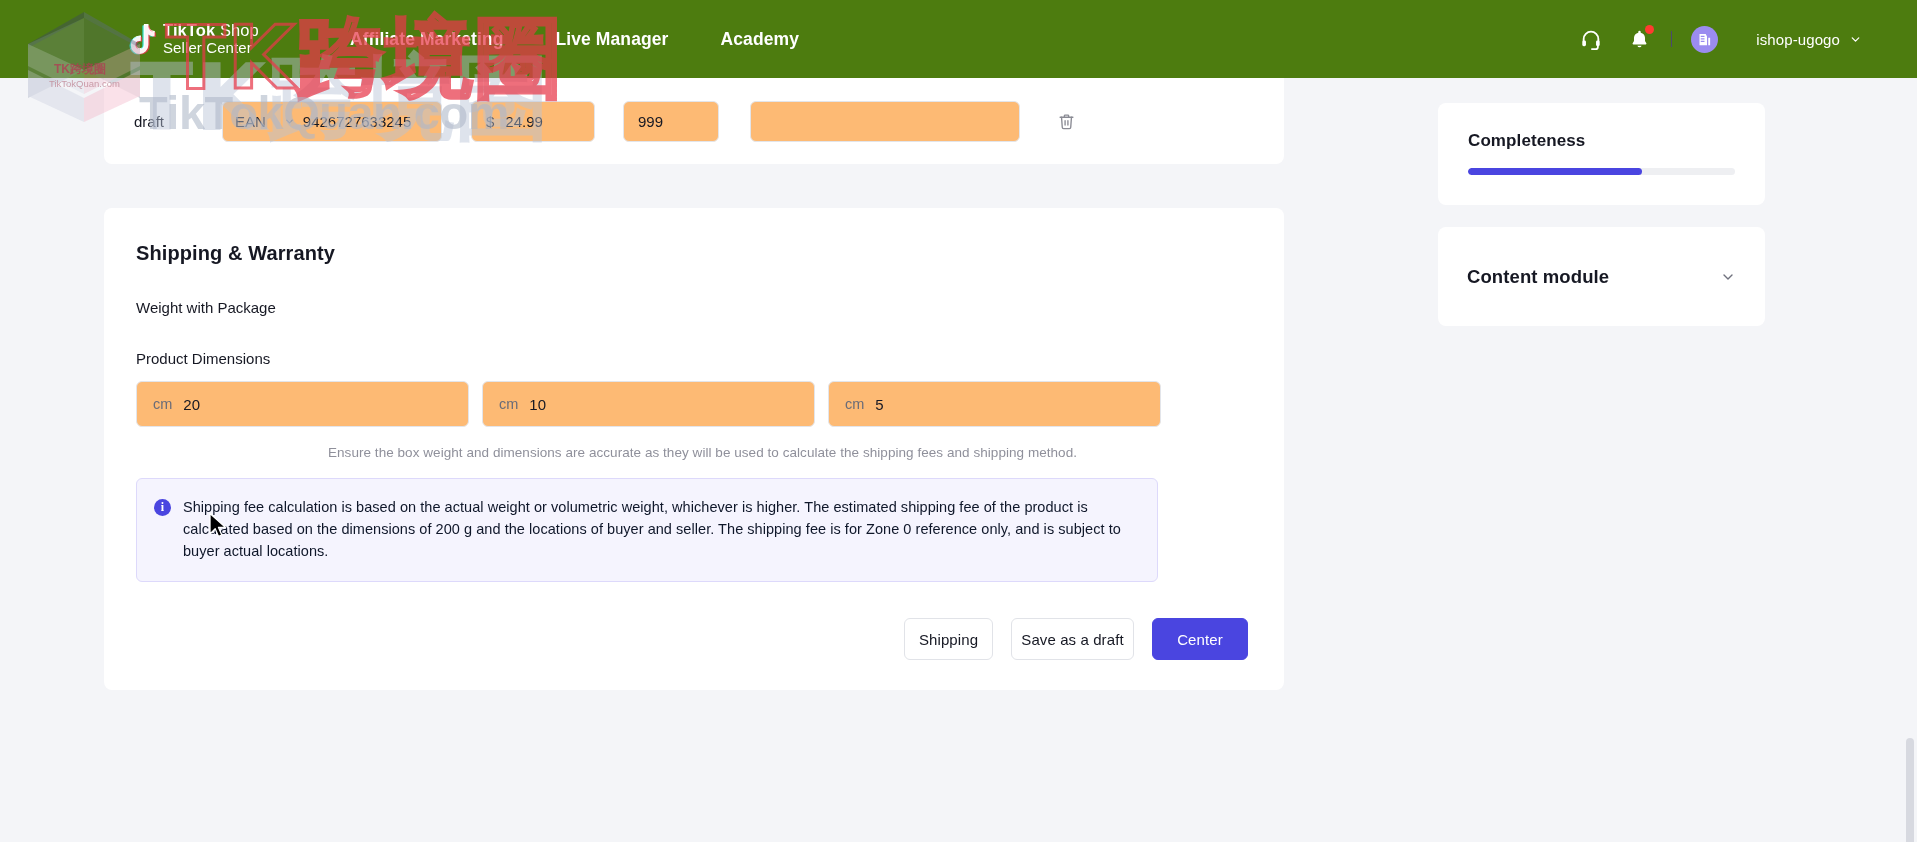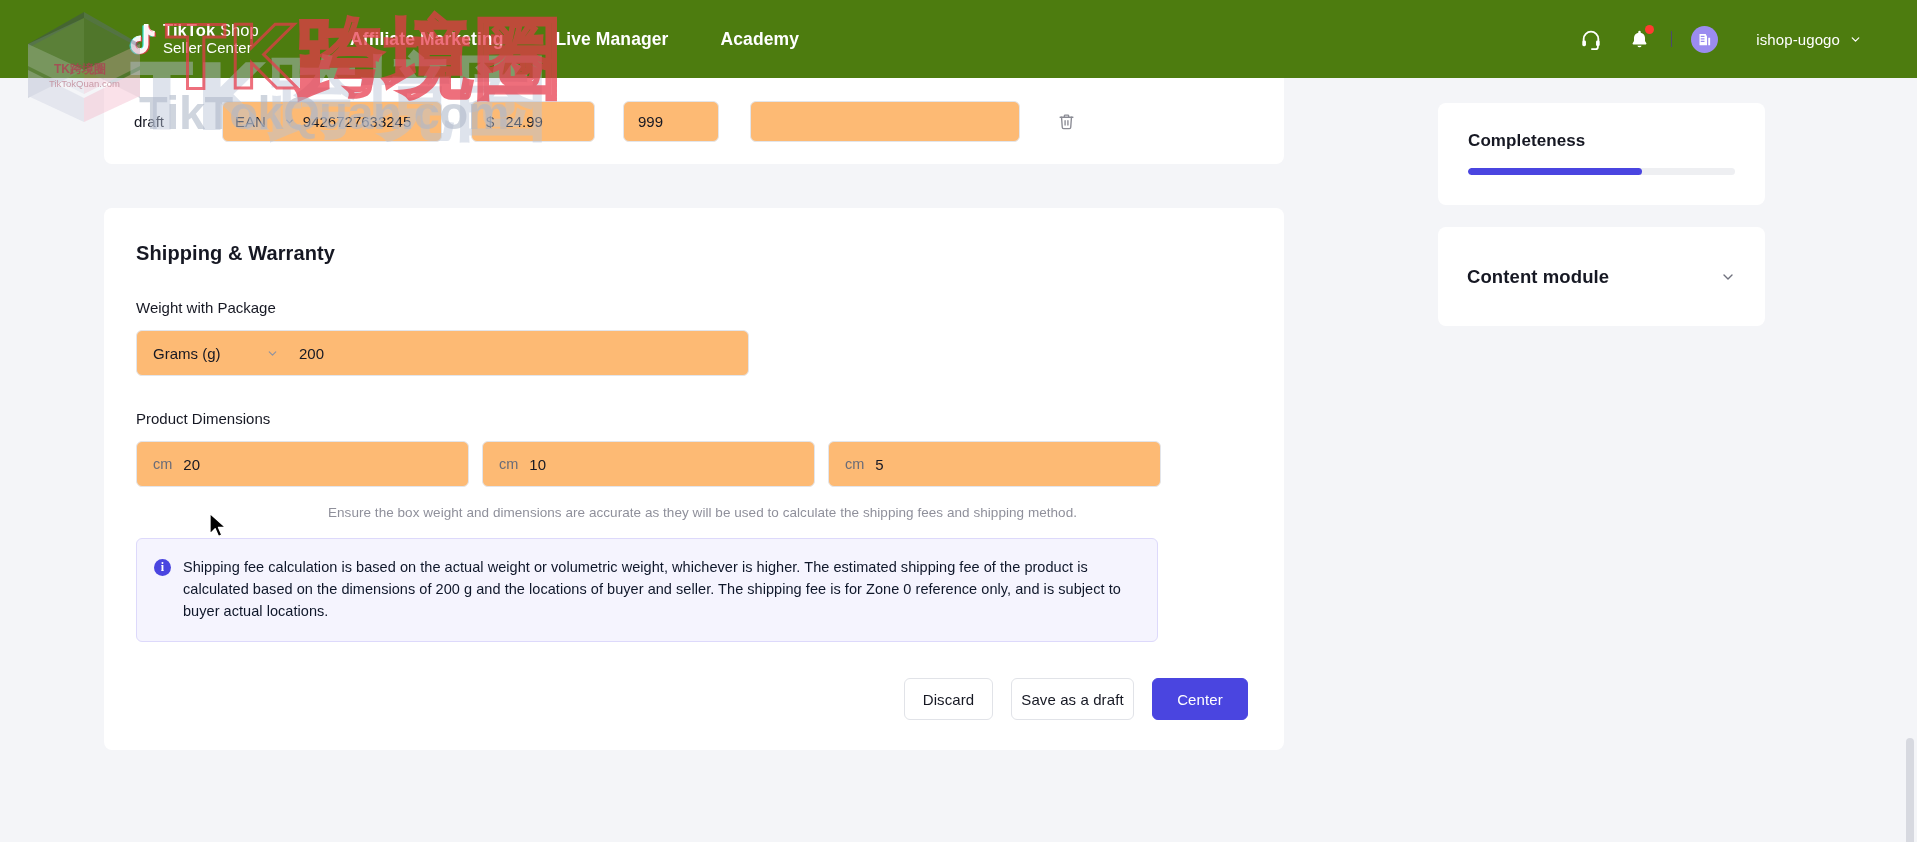--- a/index.html
+++ b/index.html
@@ -556,31 +556,20 @@
         </span>
       </div>
     </div>
 
     <div class="card ship-card">
 
       <div class="section-title">Shipping &amp; Warranty</div>
 
       <div class="field-label">Weight with Package</div>
 
-      <div class="field weight-field">
-        <span class="unit-select">
-          <span>Grams (g)</span>
-          <span class="caret">
-            <svg width="13" height="13" viewBox="0 0 24 24" fill="none" stroke="#9093a0" stroke-width="2.2" stroke-linecap="round" stroke-linejoin="round">
-                <polyline points="6 9 12 15 18 9"></polyline>
-              </svg>
-          </span>
-        </span>
-        <span class="weight-value">200</span>
-      </div>
 
       <div class="field-label">Product Dimensions</div>
 
       <div class="dims-row">
         <span class="field dim-field">
           <span class="dim-unit">cm</span>
           <span class="dim-value">20</span>
         </span>
         <span class="field dim-field">
           <span class="dim-unit">cm</span>
@@ -594,21 +583,21 @@
 
       <div class="hint">Ensure the box weight and dimensions are accurate as they will be used to calculate the shipping fees and shipping method.</div>
 
 
       <div class="info-box">
         <span class="info-icon">i</span>
         <span class="info-text">Shipping fee calculation is based on the actual weight or volumetric weight, whichever is higher. The estimated shipping fee of the product is calculated based on the dimensions of 200 g and the locations of buyer and seller. The shipping fee is for Zone 0 reference only, and is subject to buyer actual locations.</span>
       </div>
 
       <div class="actions">
-        <span class="btn btn-discard">Discard</span>
+        <span class="btn btn-discard">Shipping</span>
         <span class="btn btn-draft">Save as a draft</span>
         <span class="btn btn-publish">Center</span>
       </div>
 
     </div>
   </div>
 
   <div class="side-col">
 
     <div class="side-card completeness-card">

